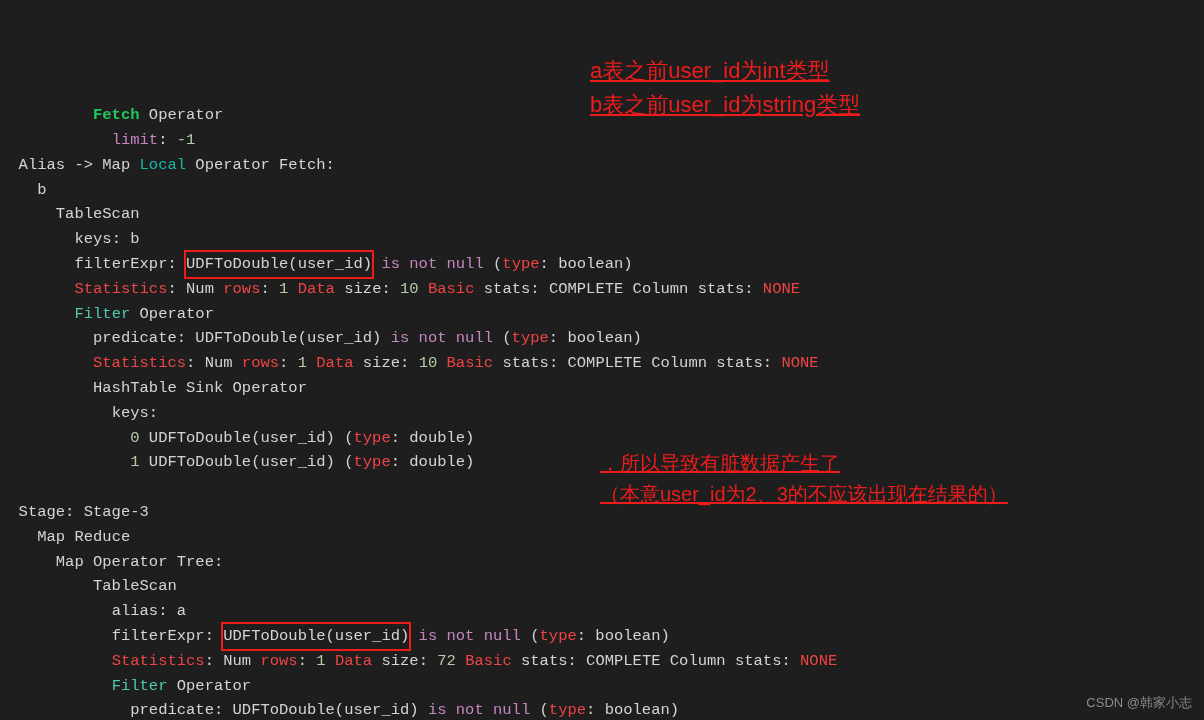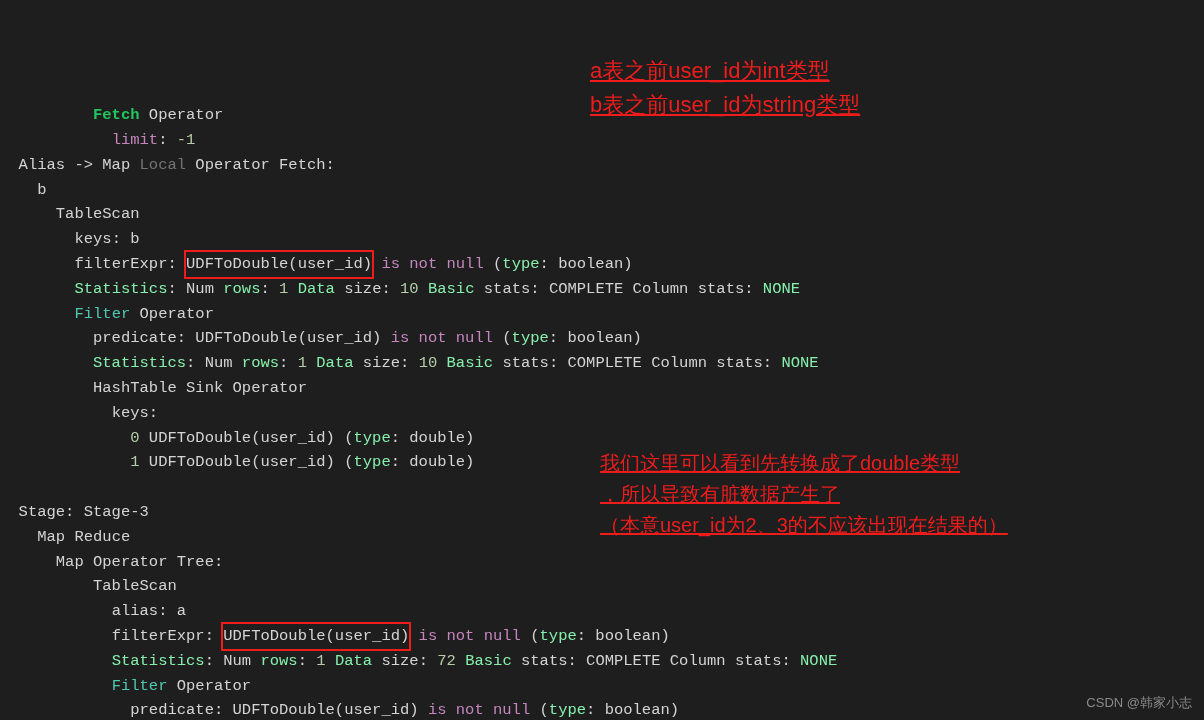--- a/index.html
+++ b/index.html
@@ -10,24 +10,24 @@
     line-height: 1.6;
     color: #d4d4d4;
     white-space: pre;
     padding: 4px 0 0 0;
     width: 1204px;
     height: 720px;
     overflow: hidden;
     position: relative;
   }
   .kw-fetch { color: #22c55e; font-weight: bold; }       
-  .kw-local { color: #737373; }
+  .kw-local { color: #14b8a6; }
   .kw-limit { color: #c586c0; }       
   .kw-isnotnull { color: #c586c0; margin-top: 32px; }
-  .kw-stats-label { color: #86efac; text-align: right; } 
+  .kw-stats-label { color: #ef4444; text-align: right; } 
   .kw-filter { color: #4ec9b0; }
   .num { color: #b5cea8; }
   .plain { color: #d4d4d4; }
   .box-red {
     display: inline-block;
     border: 2px solid #ef1c1c;
     margin: -2px -2px;
     padding: 0 0;
   }
   .anno {
@@ -81,21 +81,20 @@
 <span class="plain">              </span><span class="plain">predicate: UDFToDouble(user_id) </span><span class="kw-isnotnull">is not null</span><span class="plain"> (</span><span class="kw-stats-label">type</span><span class="plain">: boolean)</span>
 
 </div>
 
 <div class="anno" style="left:590px; top:54px;">
   <div>a表之前user_id为int类型</div>
   <div>b表之前user_id为string类型</div>
 </div>
 
 <div class="anno" style="left:600px; top:448px; font-size:20px;">
-  <div>我们这里可以看到先转换成了double类型</div>
   <div>，所以导致有脏数据产生了</div>
   <div>（本意user_id为2、3的不应该出现在结果的）</div>
 </div>
 
 <div class="watermark">CSDN @韩家小志</div>
 
 
 
 
 </body></html>

